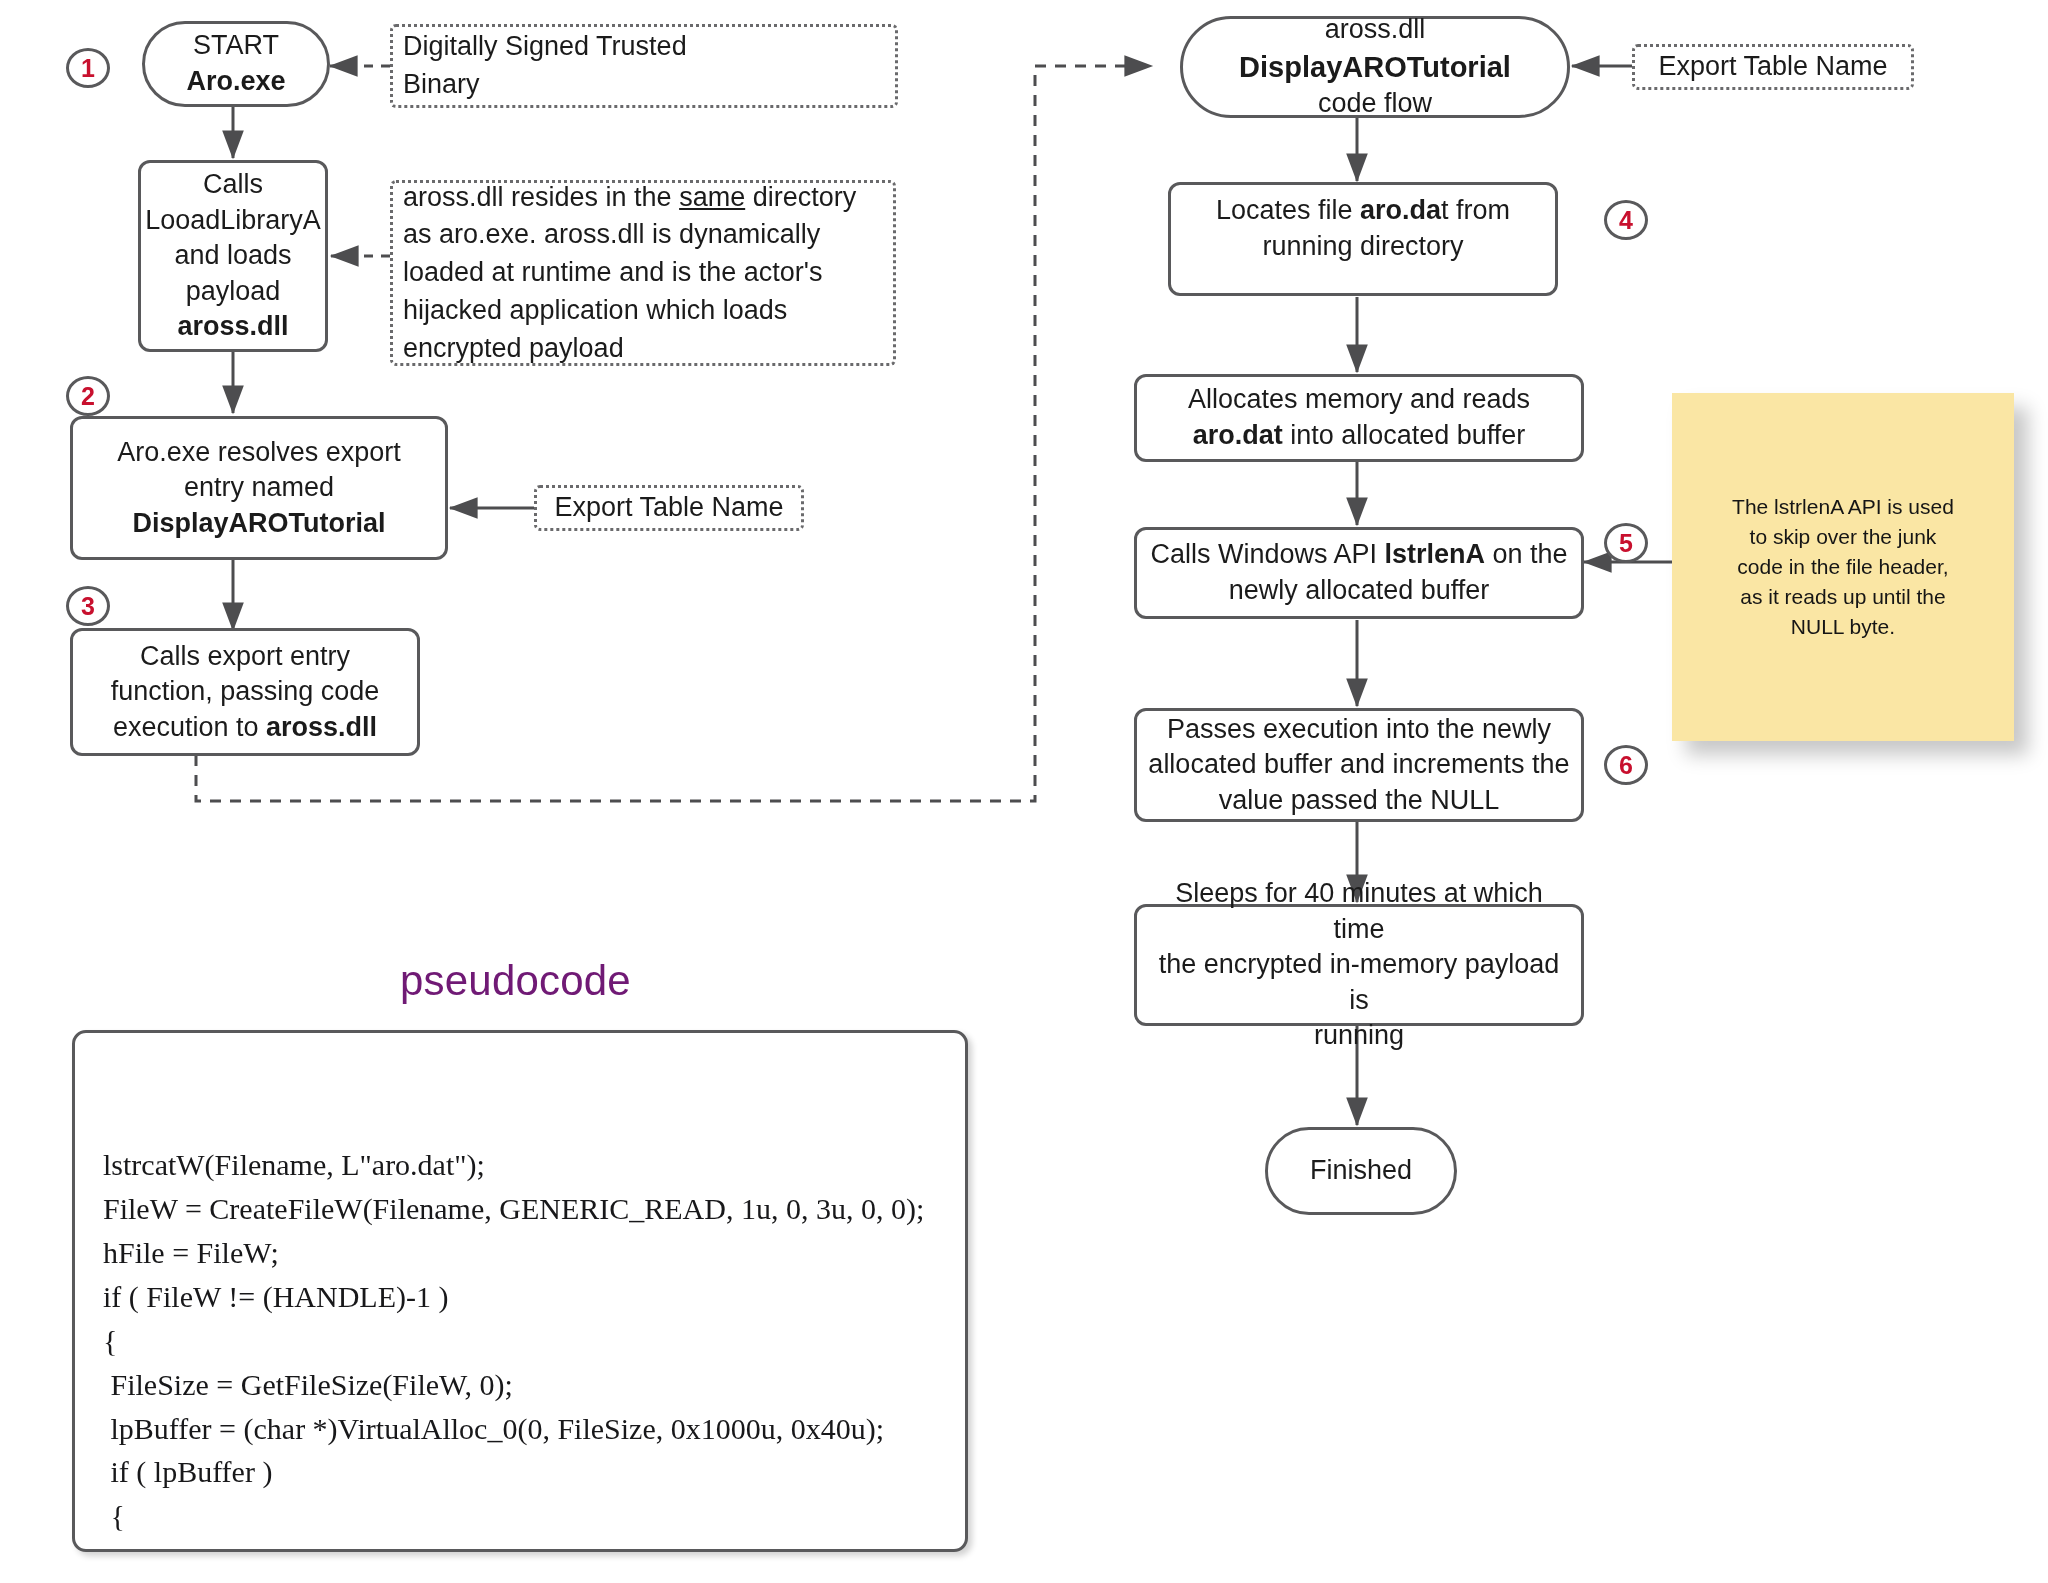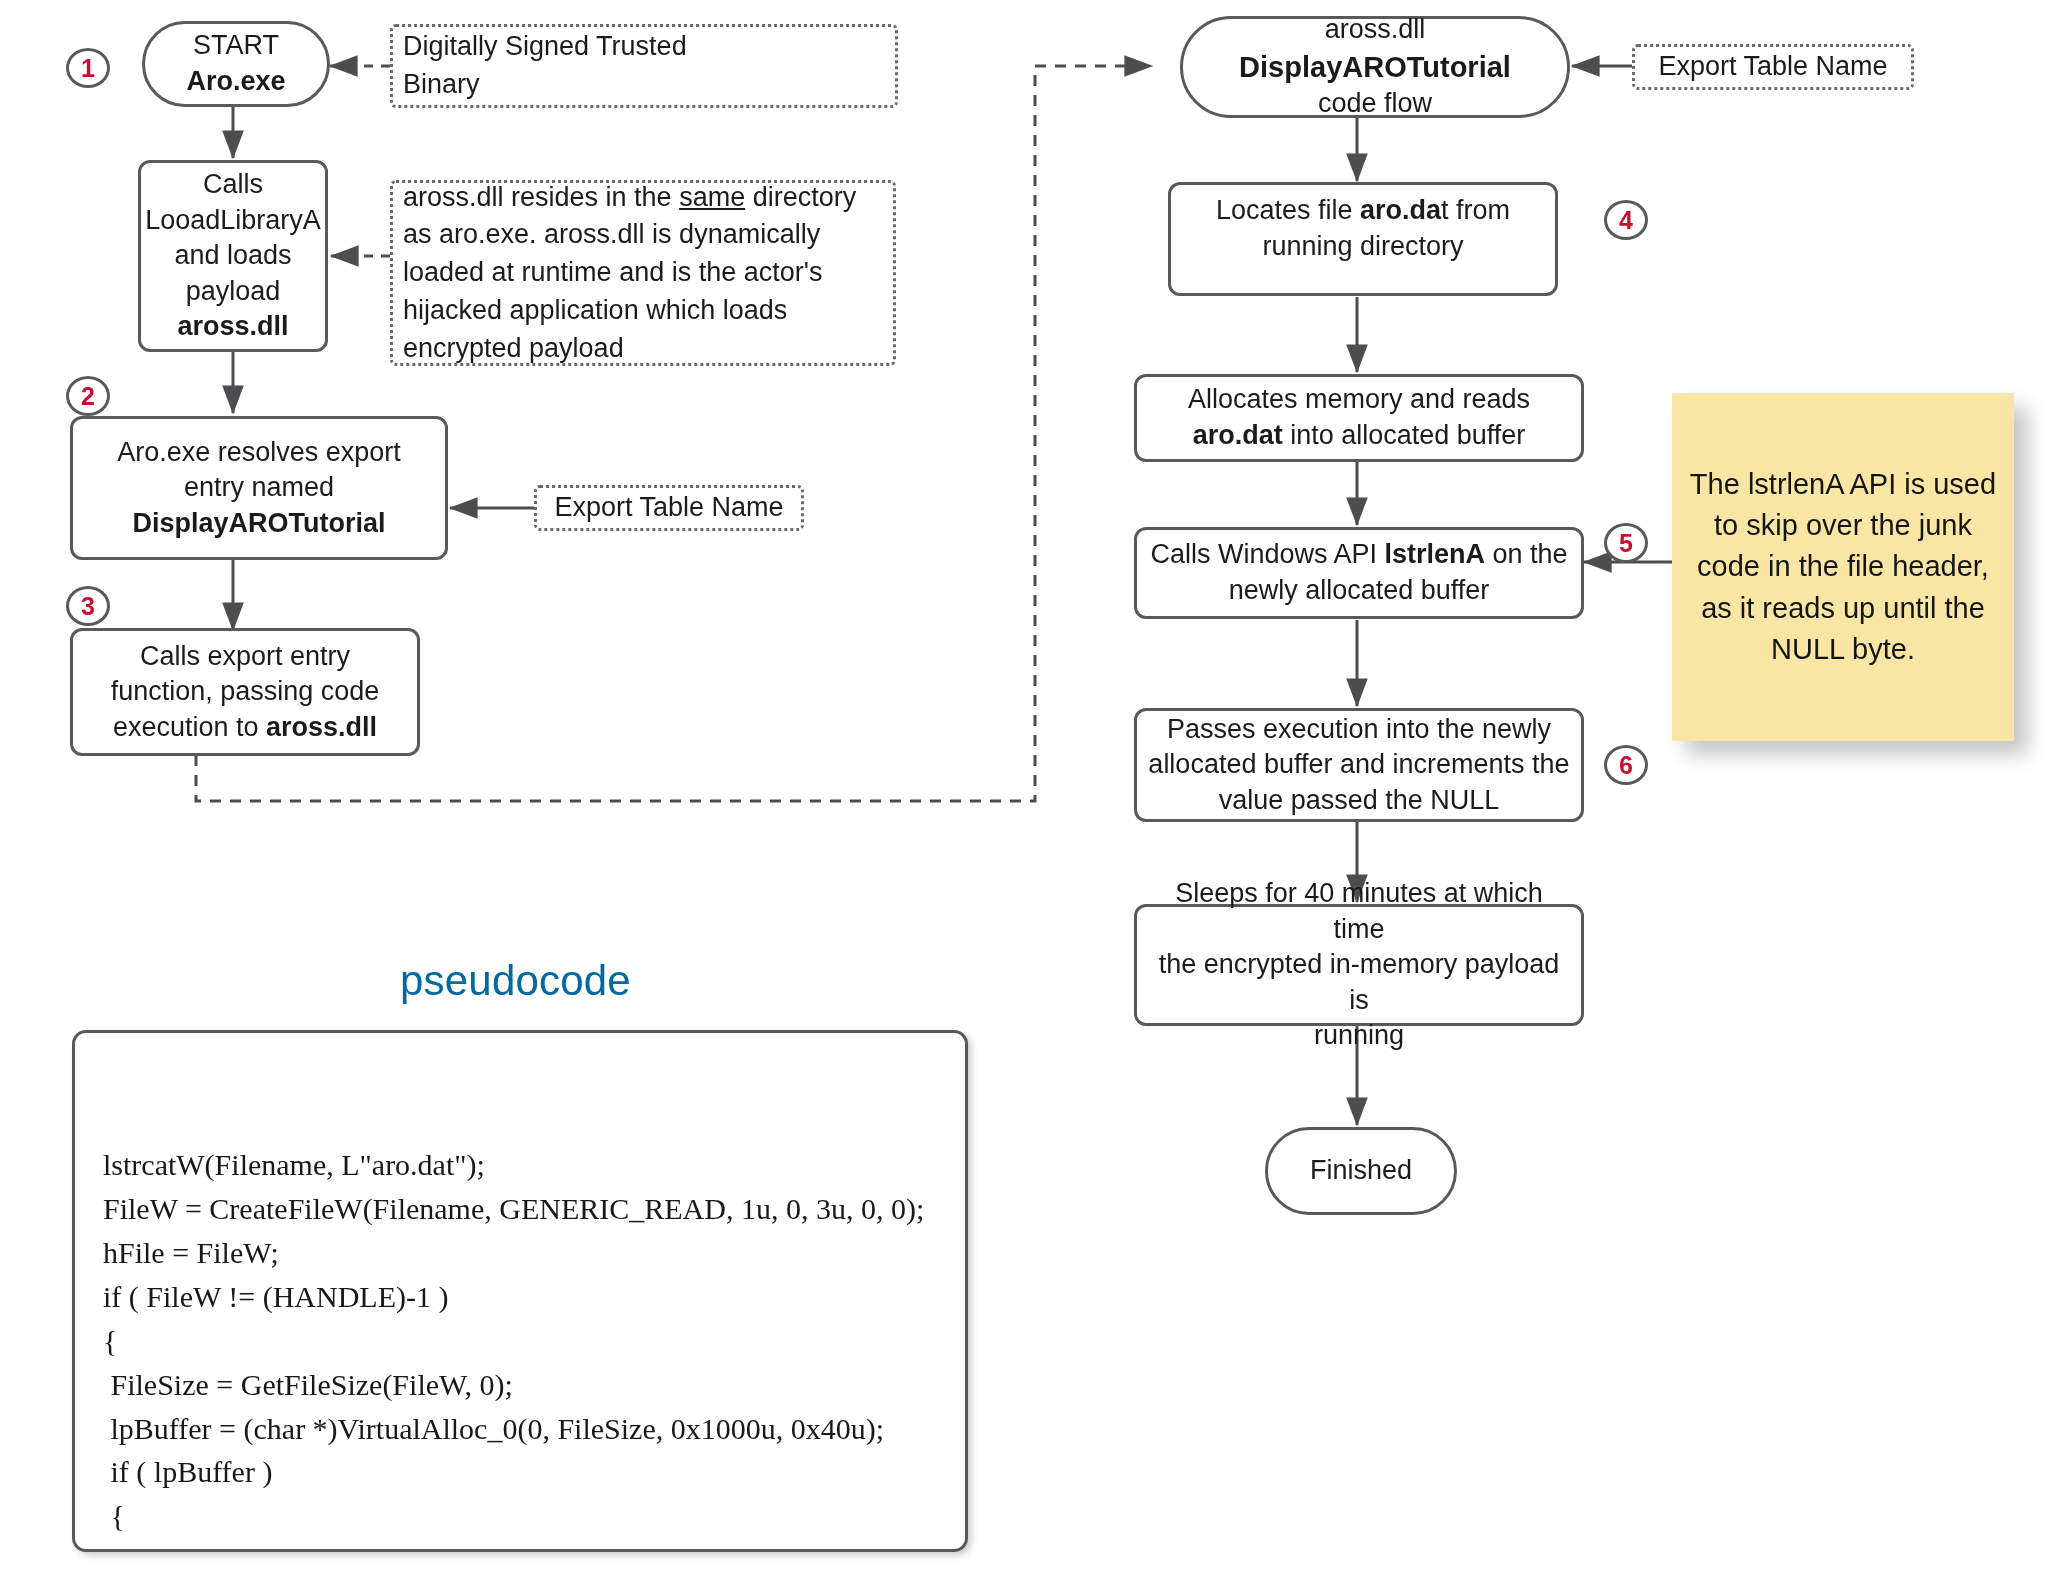--- a/index.html
+++ b/index.html
@@ -85,41 +85,41 @@
     font-size: 25px;
     display: flex;
     align-items: center;
     justify-content: center;
     line-height: 1;
   }
 
   .section-title {
     position: absolute;
     font-size: 42px;
-    color: #0369a1;
+    color: #701a75;
     letter-spacing: 0.2px;
   }
 
   .codebox {
     position: absolute;
     box-sizing: border-box;
     background: #ffffff;
     border: 3px solid #59595b;
     border-radius: 14px;
     box-shadow: 4px 4px 6px rgba(0,0,0,0.18);
     padding: 22px 0 22px 28px;
     font-family: "Liberation Serif", serif;
     font-size: 30px;
     line-height: 1.465;
     color: #18181a;
     white-space: pre;
     overflow: hidden;
   }
   .t-26 { font-size: 27px; }
-  .t-28 { font-size: 29px; }
+  .t-28 { font-size: 21px; }
 </style>
 </head>
 <body>
 
 <svg id="canvas" viewBox="0 0 2048 1583" xmlns="http://www.w3.org/2000/svg">
   <defs>
     <marker id="ah" markerWidth="11" markerHeight="11" refX="9.2" refY="4" orient="auto" markerUnits="strokeWidth">
       <path d="M0,0.4 L9.6,4 L0,7.6 z" fill="#4d4d4f"></path>
     </marker>
     <marker id="ahd" markerWidth="11" markerHeight="11" refX="9.2" refY="4" orient="auto" markerUnits="strokeWidth">

